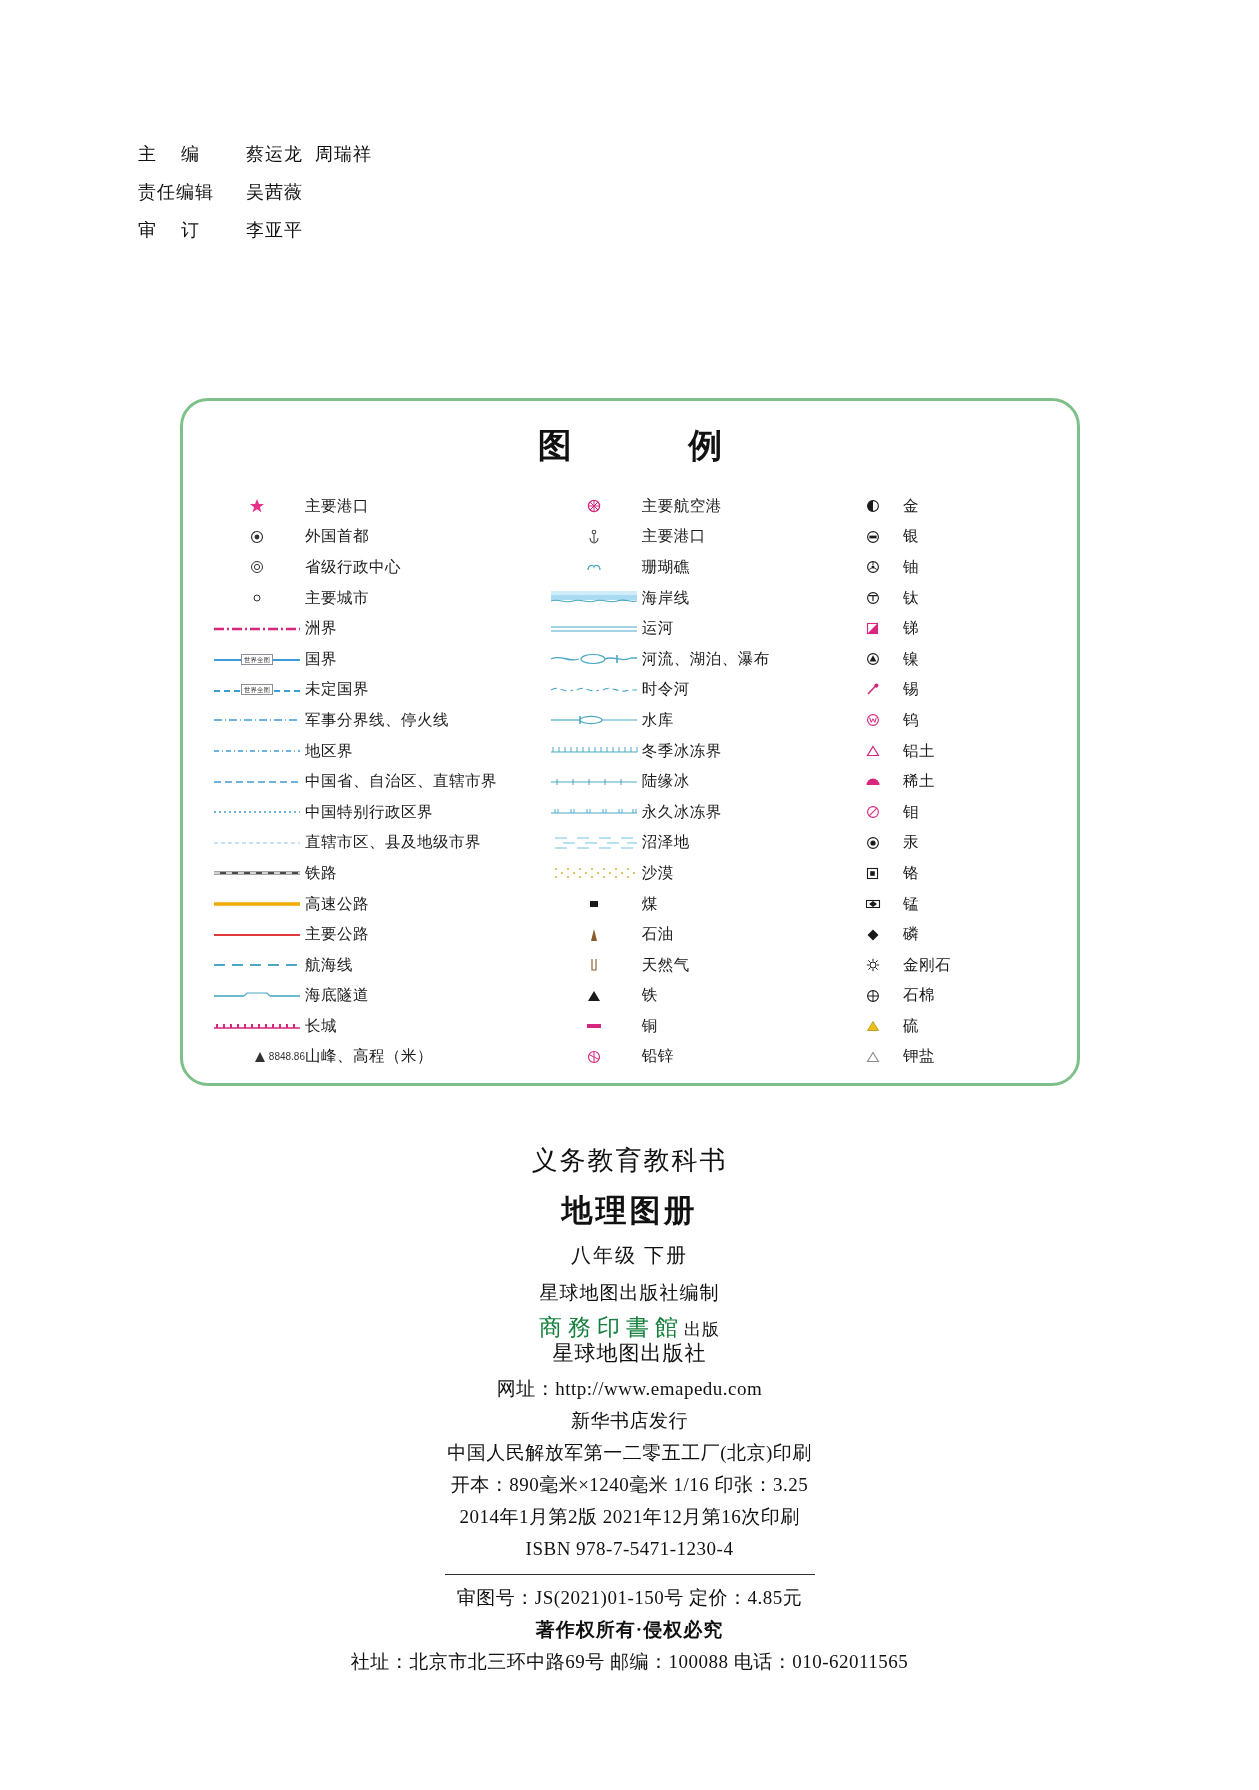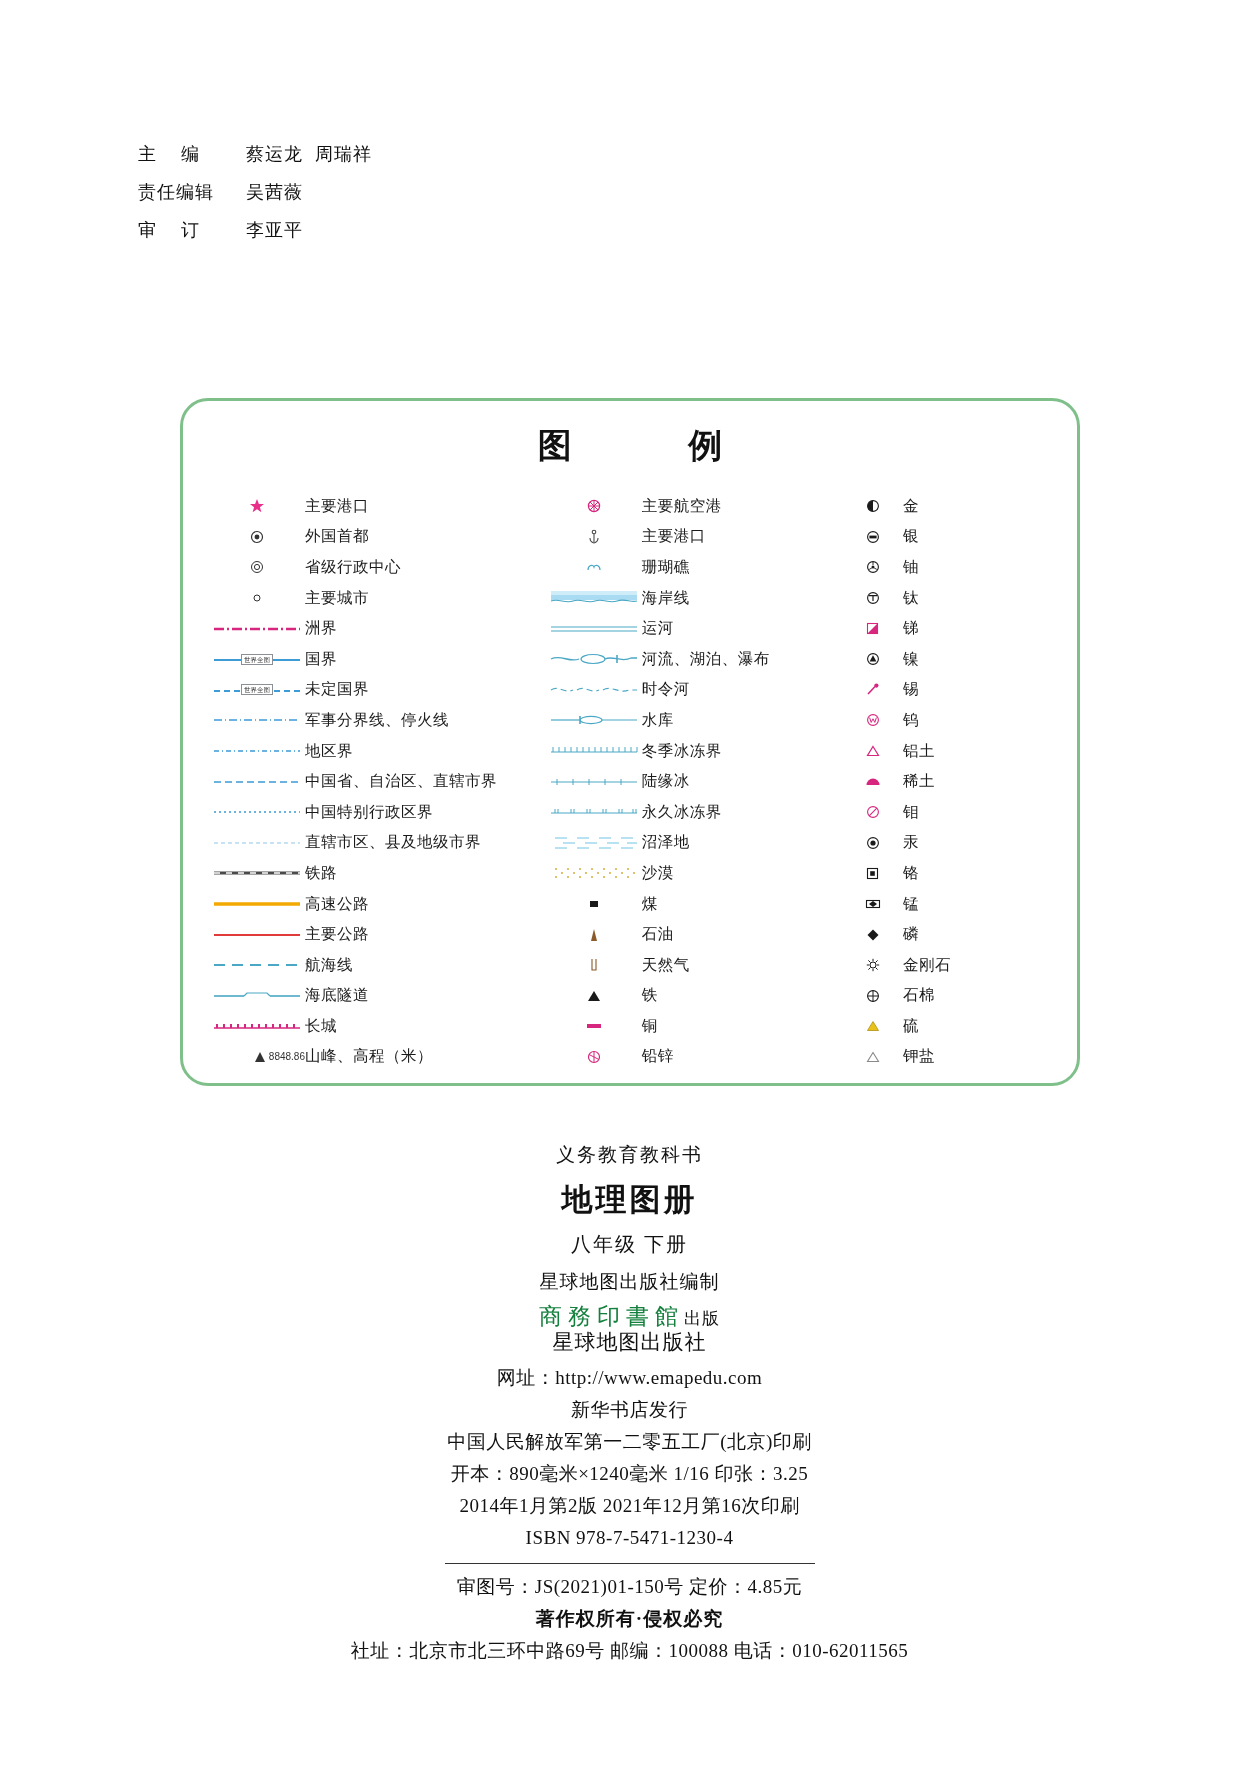--- a/index.html
+++ b/index.html
@@ -125,21 +125,21 @@
   .colophon {
     position: absolute;
     left: 0;
     right: 0;
     top: 1140px;
     text-align: center;
     font-family: "Liberation Serif", serif;
     color: #111;
   }
   .c-line { line-height: 1.58; }
-  .c-series { font-size: 19px; letter-spacing: 2px; }
+  .c-series { font-size: 26px; letter-spacing: 2px; }
   .c-title { font-size: 31px; font-weight: bold; letter-spacing: 3px; margin-top: 6px; }
   .c-grade { font-size: 20px; letter-spacing: 2px; margin-top: 4px; }
   .c-org { font-size: 19px; letter-spacing: 1px; margin-top: 6px; }
   .c-pub {
     font-size: 19px;
     margin-top: 4px;
     position: relative;
     height: 56px;
   }
   .c-pub .pub-stamp {

